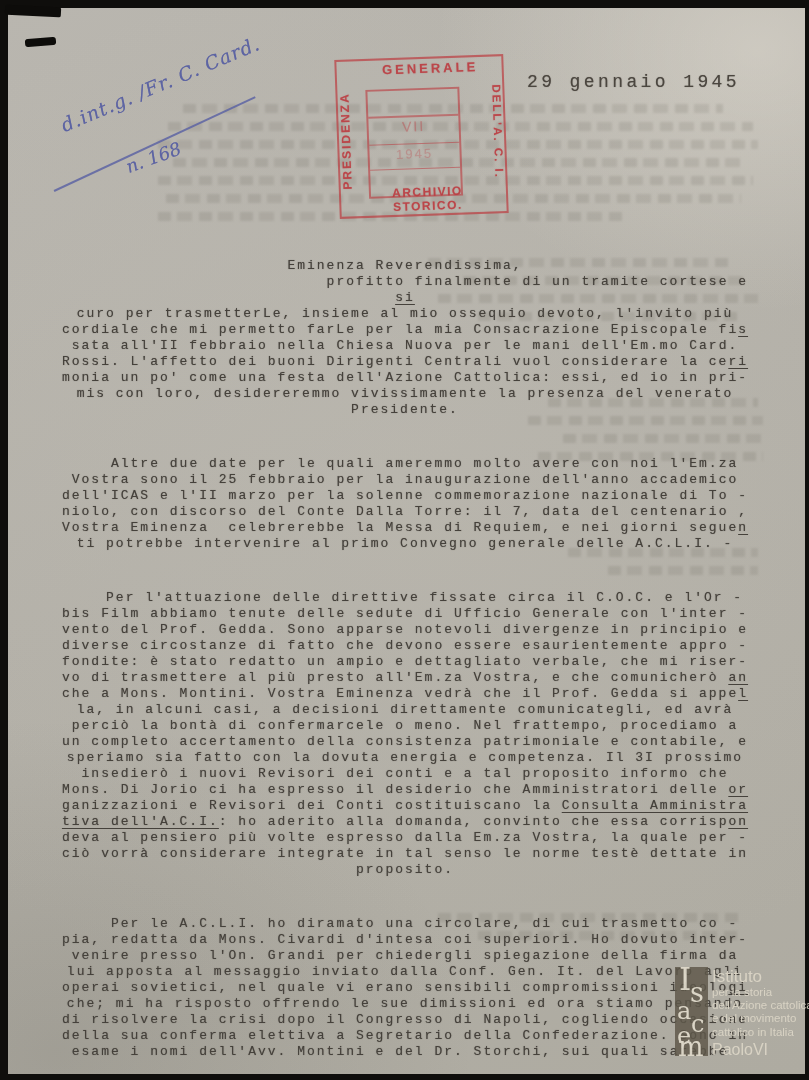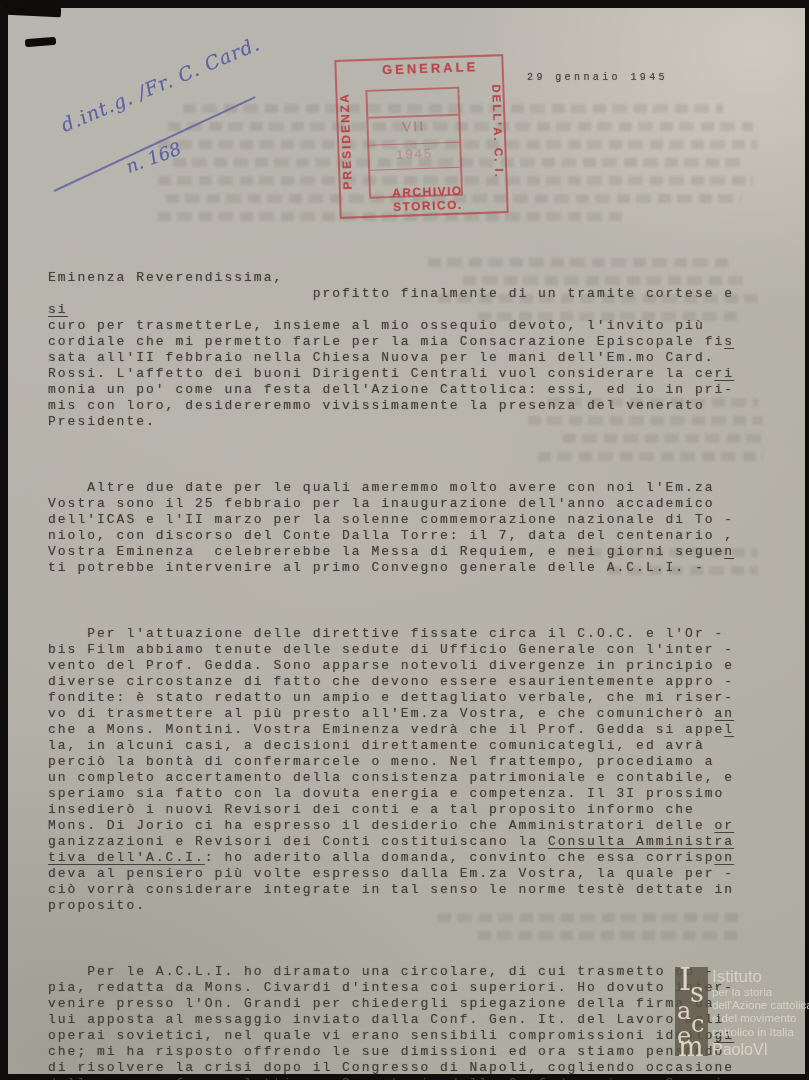--- a/index.html
+++ b/index.html
@@ -42,24 +42,24 @@
              border:2px solid rgba(188,58,63,0.62);}
   .il{position:absolute;left:0;right:0;height:1.6px;background:rgba(188,58,63,0.55);}
   .il1{top:24%;} .il2{top:50%;} .il3{top:74%;}
   .stamp-month{position:absolute;left:0;right:0;top:27%;text-align:center;
              font-size:14px;letter-spacing:2px;opacity:.45;}
   .stamp-year{position:absolute;left:0;right:0;top:53%;text-align:center;
              font-size:13px;letter-spacing:2px;opacity:.33;}
   
   .typed{font-family:"Liberation Mono","DejaVu Sans Mono",monospace;color:#45413b;
          text-shadow:0 0 1px rgba(64,60,54,.55);}
-  .dateline{position:absolute;left:519px;top:64px;font-size:10px;letter-spacing:3.4px;color:#4b463f;}
+  .dateline{position:absolute;left:519px;top:64px;font-size:18px;letter-spacing:3.4px;color:#4b463f;}
   .letter{position:absolute;left:40px;top:218px;width:714px;font-size:13px;
           letter-spacing:2px;line-height:16px;white-space:pre-wrap;}
-  .para{margin:12px 0 6px 0;}
+  .para{margin:0 0 6px 0;text-align:center;}
   .para u{text-underline-offset:3px;text-decoration-thickness:1px;}
   
   .logo{position:absolute;left:667px;top:959px;opacity:.95;}
   .logo-box{position:absolute;left:0;top:0;width:33px;height:89px;background:rgba(95,88,74,0.88);}
   .logo-box span{position:absolute;font-family:"DejaVu Serif",serif;color:#ded8c9;line-height:1;}
   .la0{left:4px;top:-3px;font-size:31px;}
   .la1{left:15px;top:12px;font-size:27px;}
   .la2{left:2px;top:32px;font-size:24px;}
   .la3{left:16px;top:45px;font-size:24px;}
   .la4{left:2px;top:57px;font-size:24px;}

